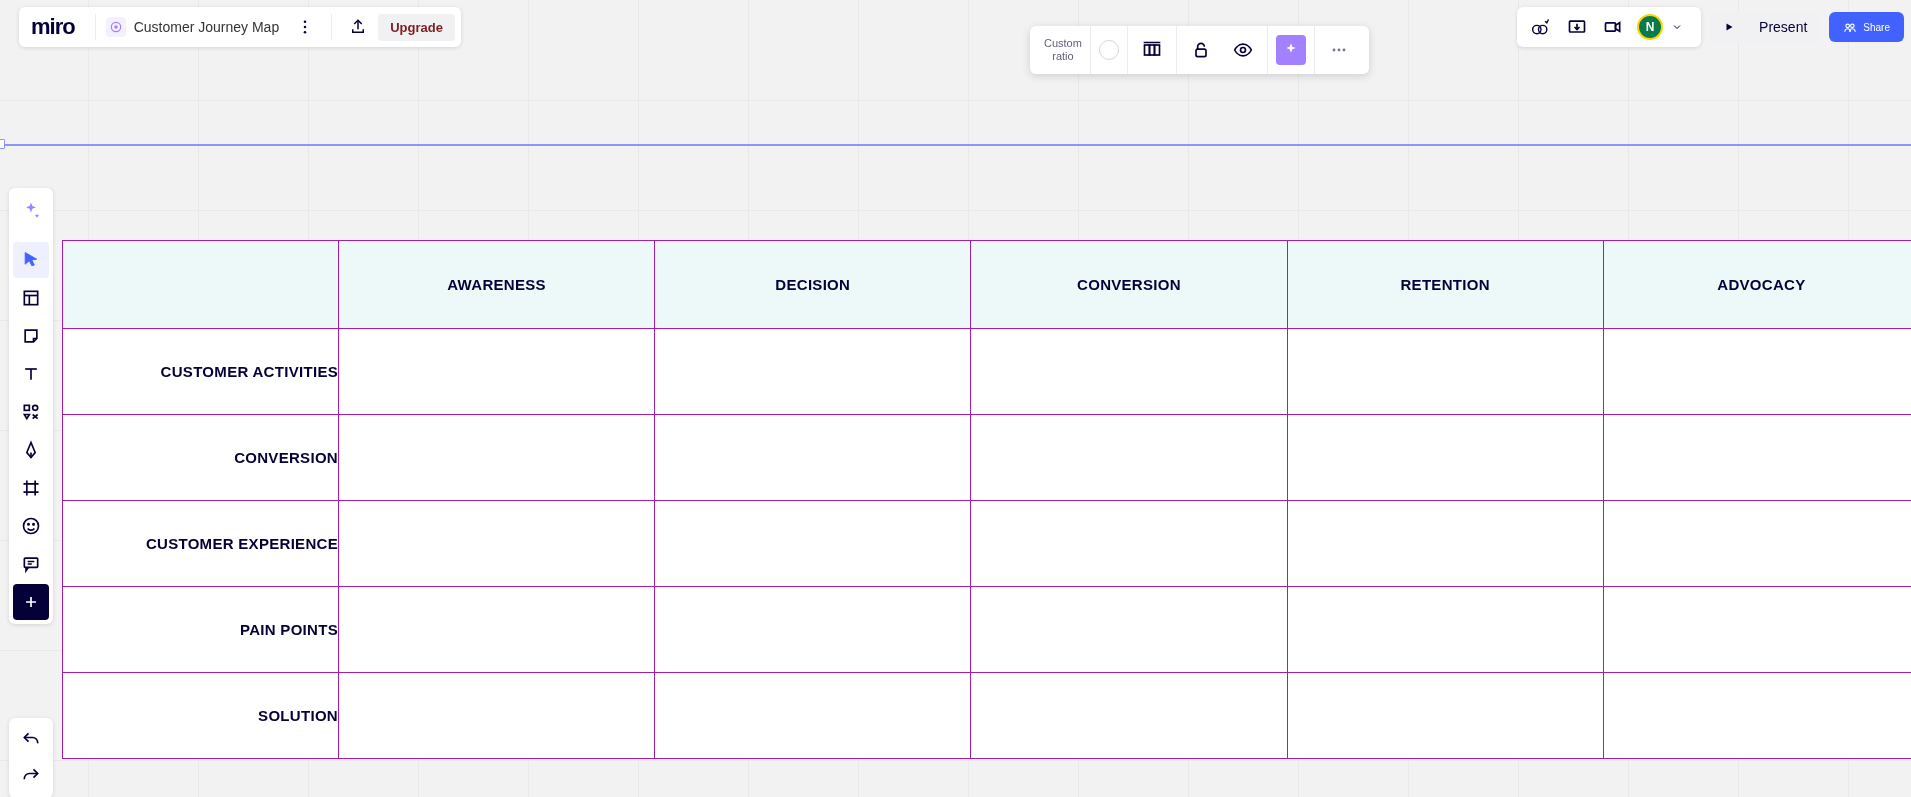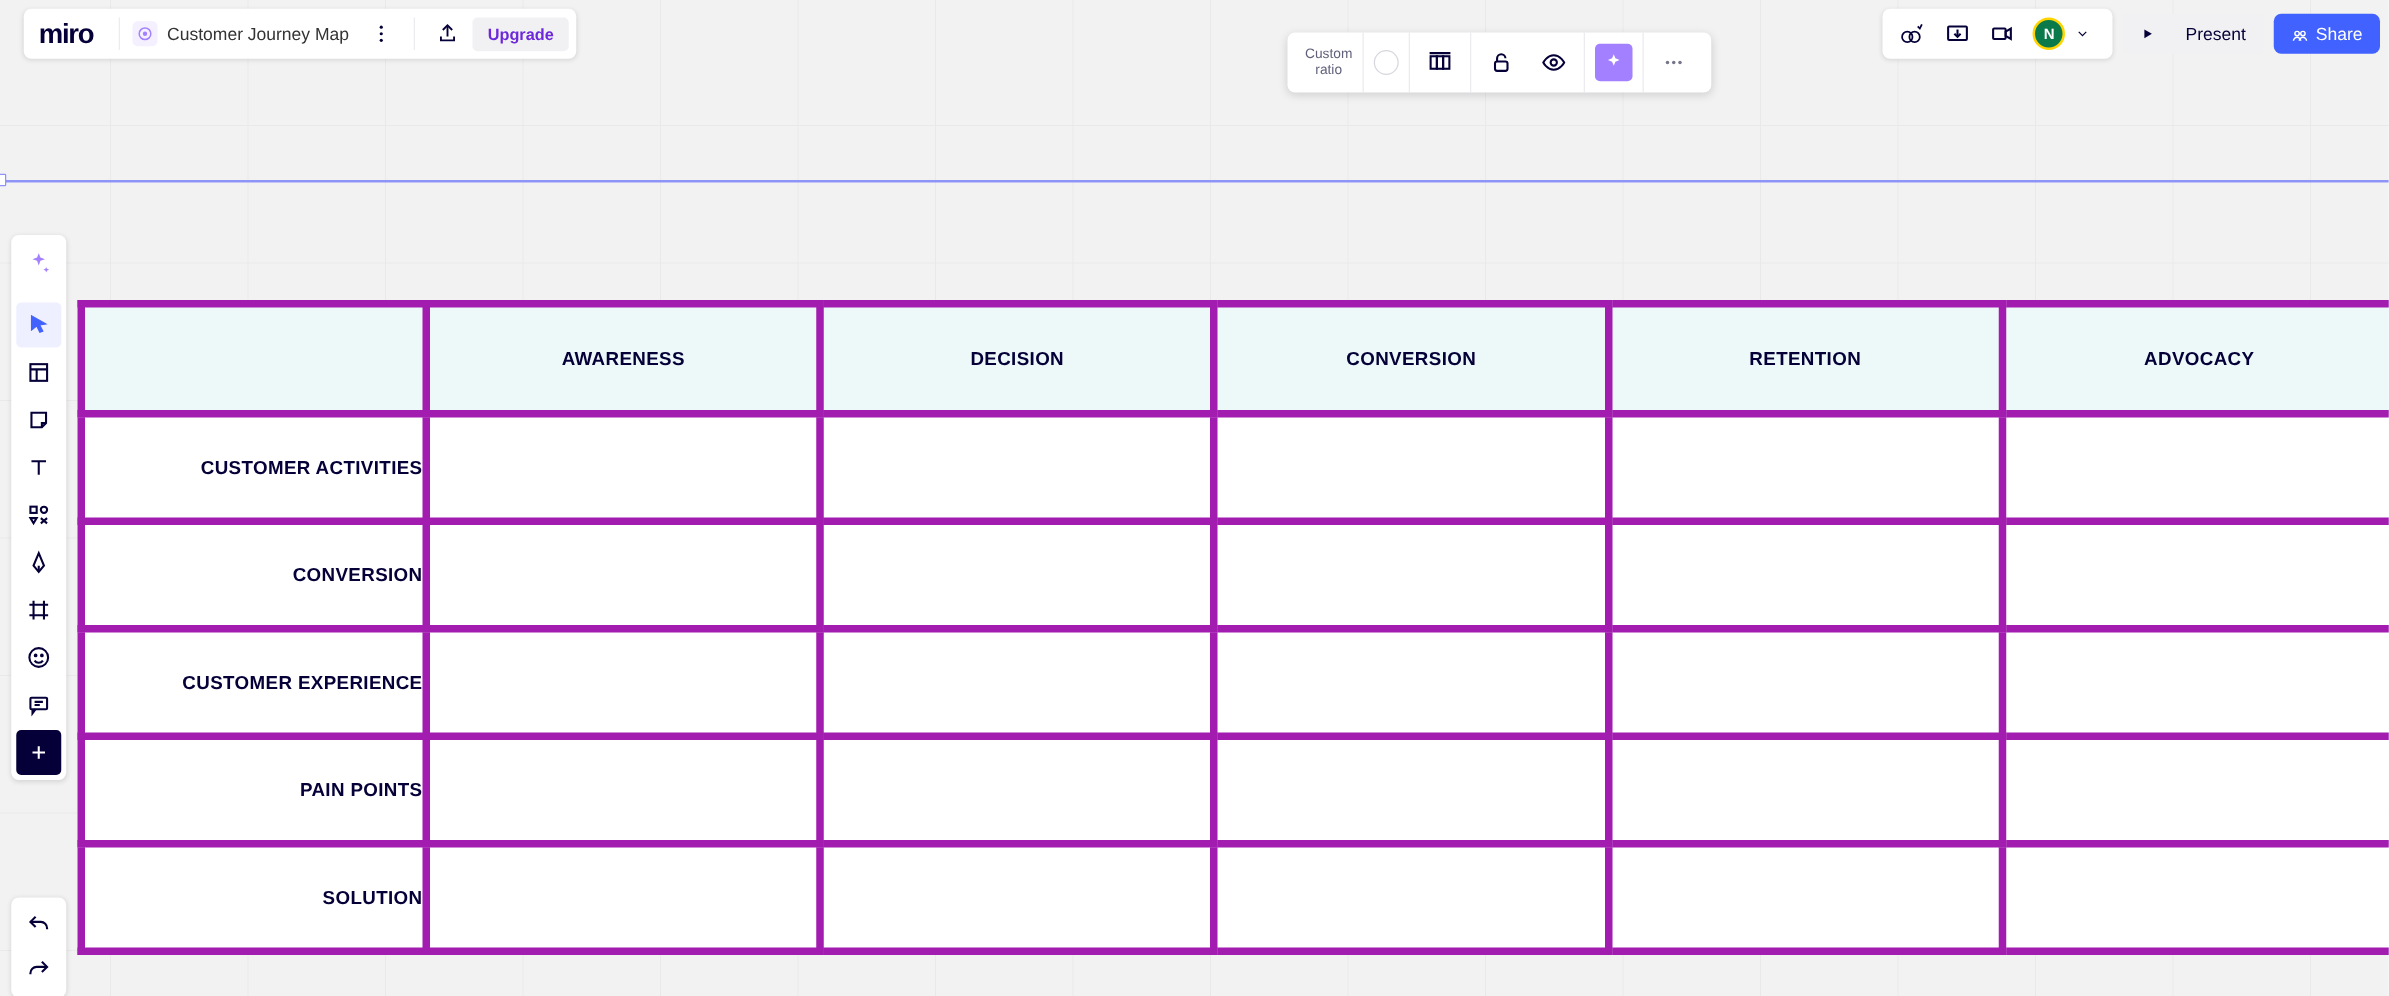--- a/index.html
+++ b/index.html
@@ -57,21 +57,21 @@
       display: flex; align-items: center; justify-content: center;
       border-radius: 4px; cursor: pointer;
     }
     .icon-btn svg { width: 18px; height: 18px; }
     .upgrade-btn {
       background: #f1f1f3;
       border-radius: 4px;
       padding: 6px 12px;
       font-size: 13px;
       font-weight: 600;
-      color: #6d28d9;
+      color: #7f1d1d;
       cursor: pointer;
       margin-left: 4px;
     }
 
     
     .topbar-right {
       position: absolute;
       top: 7px;
       right: 7px;
       display: flex;
@@ -106,23 +106,23 @@
       font-size: 14px;
       color: #050038;
       display: flex; align-items: center; gap: 24px;
       cursor: pointer;
     }
     .share-btn {
       background: #4262ff;
       color: #fff;
       border-radius: 6px;
       padding: 8px 14px;
-      font-size: 14px;
+      font-size: 10px;
       font-weight: 500;
-      display: flex; align-items: flex-end; gap: 6px;
+      display: flex; align-items: center; gap: 6px;
       cursor: pointer;
     }
 
     
     .frame-toolbar {
       position: absolute;
       top: 26px;
       left: 1030px;
       background: #fff;
       border-radius: 6px;
@@ -209,21 +209,21 @@
     }
     .journey-table {
       position: absolute;
       left: 62px; top: 240px;
       width: 1858px;
       background: #fff;
       border-collapse: collapse;
       table-layout: fixed;
     }
     .journey-table th, .journey-table td {
-      border: 6px solid #a21caf;
+      border: 1px solid #a21caf;
       height: 86px;
       text-align: center;
       font-size: 15px;
       font-weight: 700;
       letter-spacing: .3px;
       color: #050038;
     }
     .journey-table thead th {
       background: #edf9f9;
       height: 88px;

